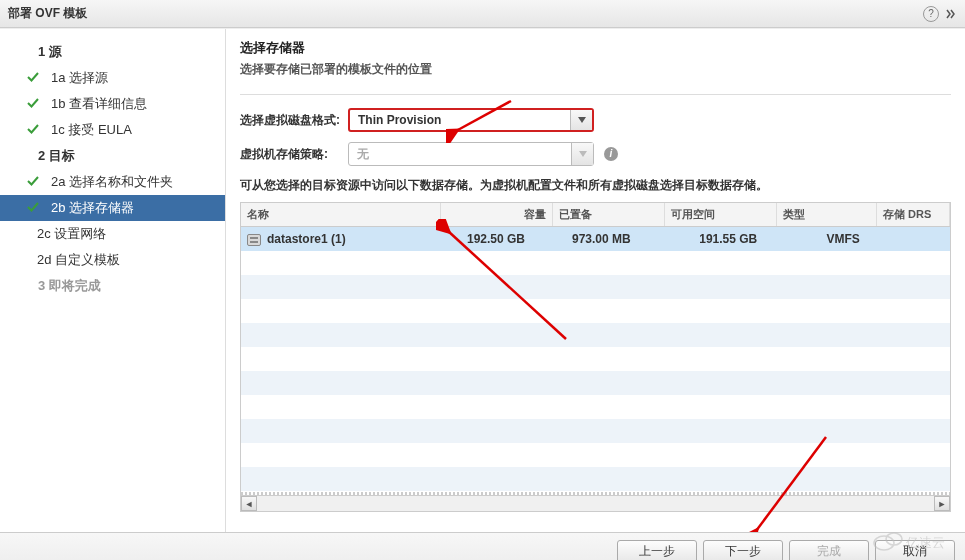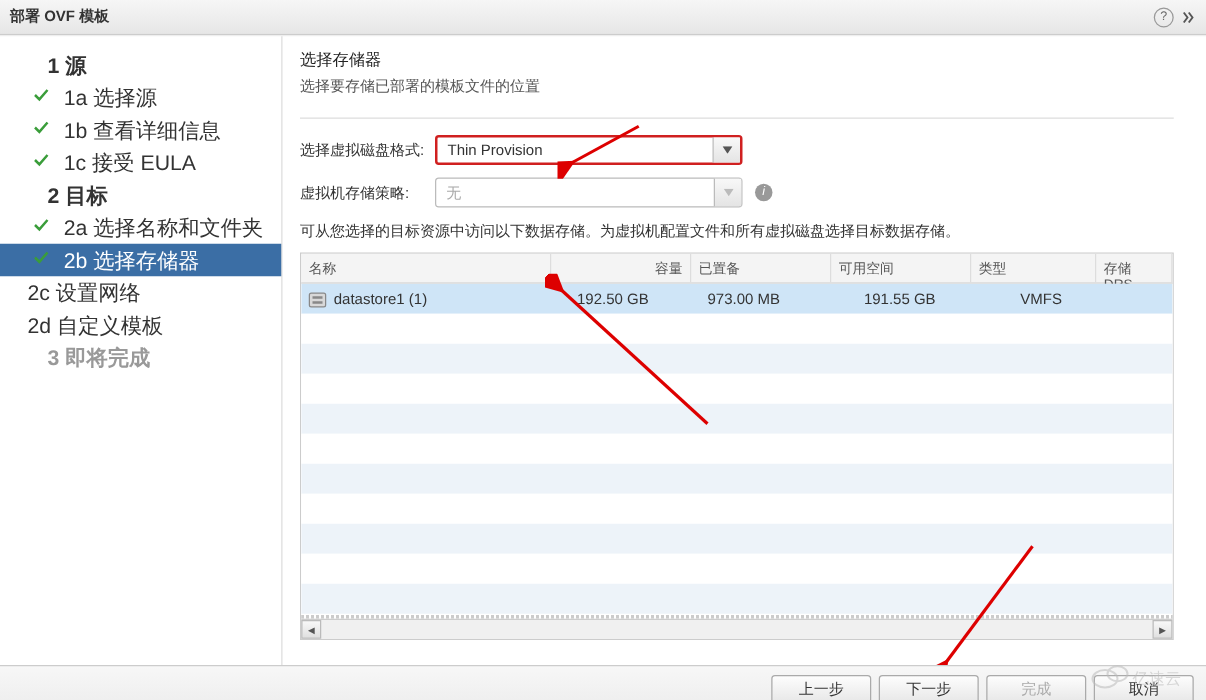--- a/index.html
+++ b/index.html
@@ -34,38 +34,39 @@
     .sidebar {
       width: 226px;
       border-right: 1px solid #ddd;
       padding-top: 10px;
     }
     .step-item {
       display: flex;
       align-items: center;
       height: 26px;
       padding-left: 10px;
-      font-size: 17px;
+      font-size: 13px;
       gap: 8px;
       color: #333;
     }
     .step-item.level1 { font-weight: bold; }
-    .step-item.level2 { padding-left: 22px; }
+    .step-item.level2 { padding-left: 37px; }
     .step-item.level2.with-check { padding-left: 23px; }
     .step-item .checkmark { width: 20px; text-align: center; }
     .step-item.current {
       background: #3b6ea5;
       color: #fff;
     }
     .step-item.disabled { color: #999; }
     .content {
       flex: 1;
-      padding: 10px 26px 0 14px;
+      padding: 10px 14px 0 14px;
       position: relative;
       overflow: hidden;
+      font-weight: bold;
     }
     .content-title { font-size: 13px; color: #222; margin-bottom: 4px; }
     .content-subtitle { font-size: 12px; color: #555; margin-bottom: 16px; }
     .divider { border-bottom: 1px solid #ddd; margin-bottom: 12px; }
     .form-row { display: flex; align-items: center; margin-bottom: 8px; height: 26px; }
     .form-label { width: 108px; color: #333; }
     .select-box {
       display: inline-flex;
       align-items: center;
       border: 1px solid #bbb;

